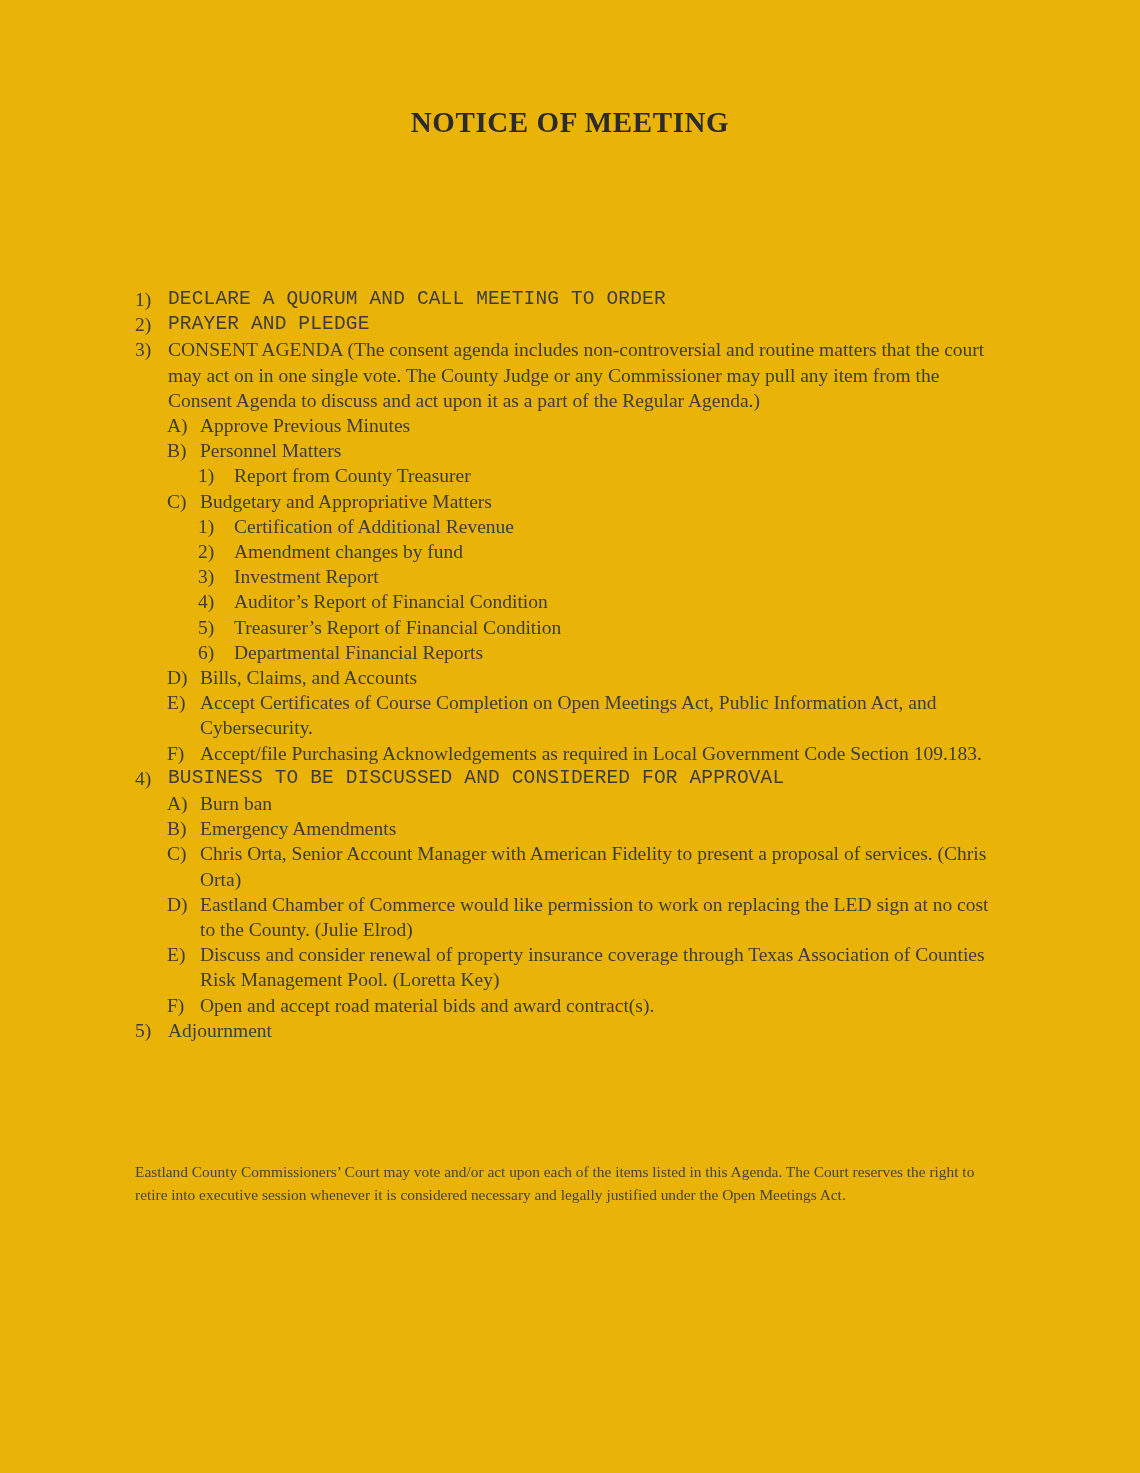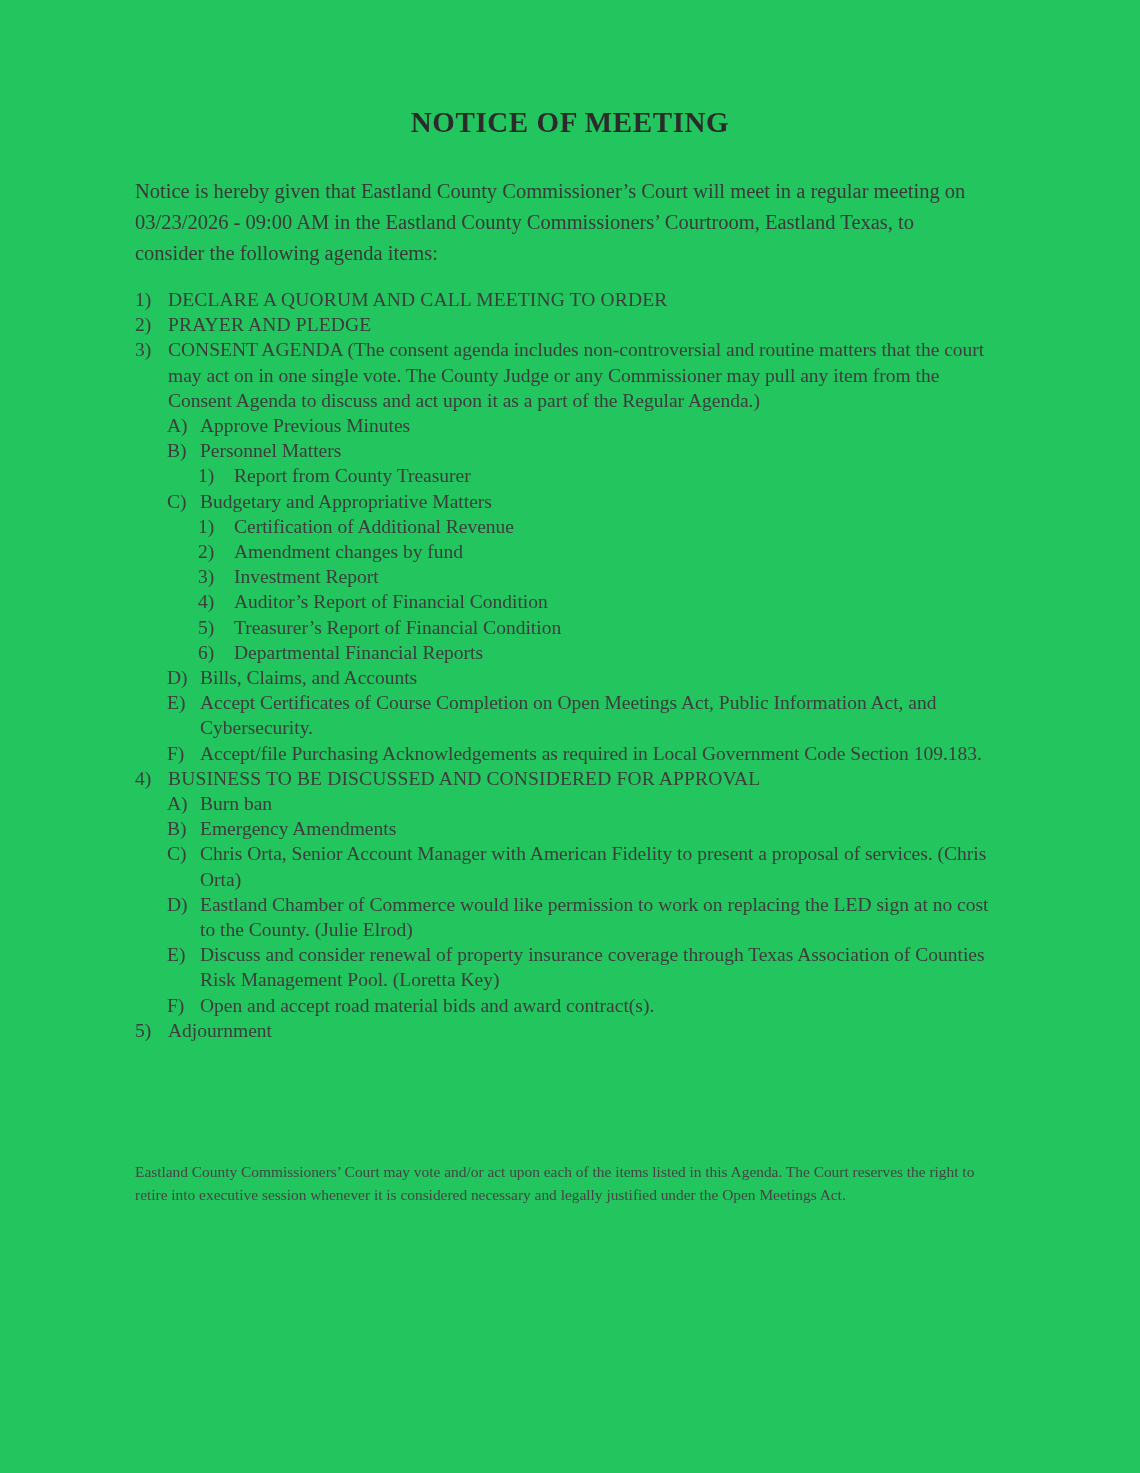--- a/index.html
+++ b/index.html
@@ -5,21 +5,21 @@
 <style>
   html, body {
     margin: 0;
     padding: 0;
     background: #ffffff;
   }
   .page {
     position: relative;
     width: 1140px;
     height: 1473px;
-    background: #22c55e;
+    background: #eab308;
     font-family: "Liberation Serif", "DejaVu Serif", serif;
     color: #3b3b3b;
     overflow: hidden;
   }
   .doc-title {
     position: absolute;
     top: 106px;
     left: 0;
     width: 1140px;
     text-align: center;
@@ -55,21 +55,21 @@
     flex: 0 0 auto;
     text-align: left;
   }
   .row .body {
     flex: 1 1 auto;
   }
   
   .lvl1 { margin-left: 0px; }
   .lvl1 > .marker { width: 33px; }
   .lvl1 > .body { max-width: 838px; }
-  .lvl1.caps > .body { letter-spacing: 0.15px; }
+  .lvl1.caps > .body { letter-spacing: 0.15px; font-family: Liberation Mono, monospace; }
 
   
   .lvl2 { margin-left: 32px; }
   .lvl2 > .marker { width: 33px; }
   .lvl2 > .body { max-width: 806px; }
 
   
   .lvl3 { margin-left: 63px; }
   .lvl3 > .marker { width: 36px; }
   .lvl3 > .body { max-width: 770px; }
@@ -94,21 +94,20 @@
   .fineprint.p1 { top: 1160px; }
   .fineprint.p2 { top: 1256px; }
 </style>
 </head>
 <body>
 
 <div class="page">
 
   <div class="doc-title">NOTICE OF MEETING</div>
 
-  <div class="intro">Notice is hereby given that Eastland County Commissioner’s Court will meet in a regular meeting on 03/23/2026 - 09:00 AM in the Eastland County Commissioners’ Courtroom, Eastland Texas, to consider the following agenda items:</div>
 
   <div class="agenda">
 
     <div class="row lvl1 caps">
       <span class="marker">1)</span>
       <span class="body">DECLARE A QUORUM AND CALL MEETING TO ORDER</span>
     </div>
 
     <div class="row lvl1 caps">
       <span class="marker">2)</span>

